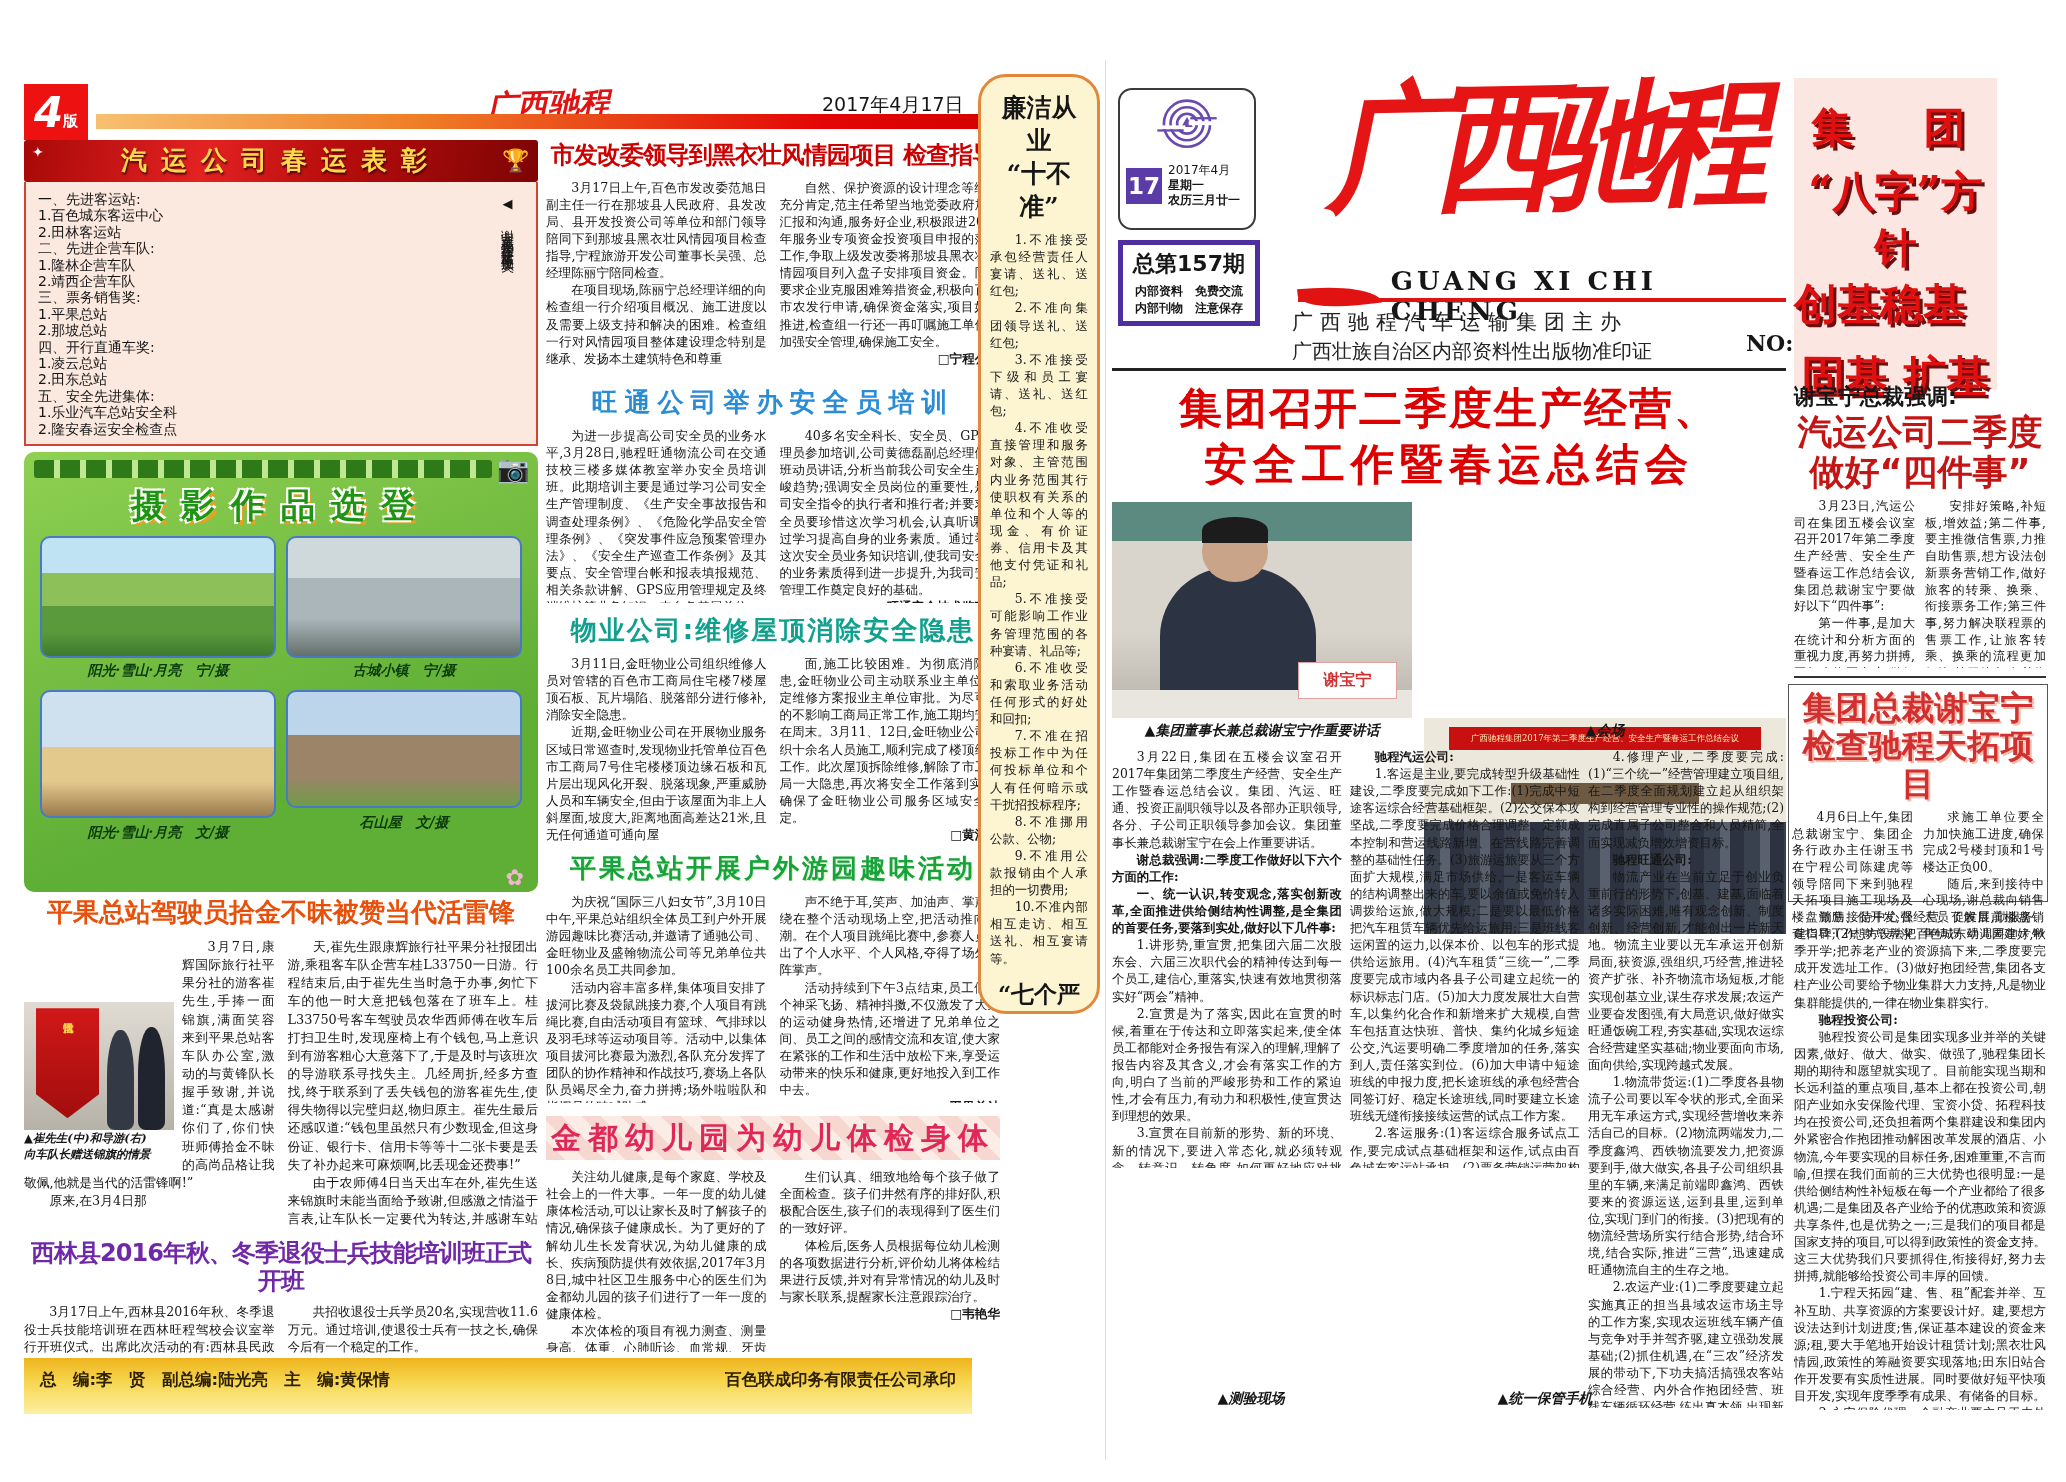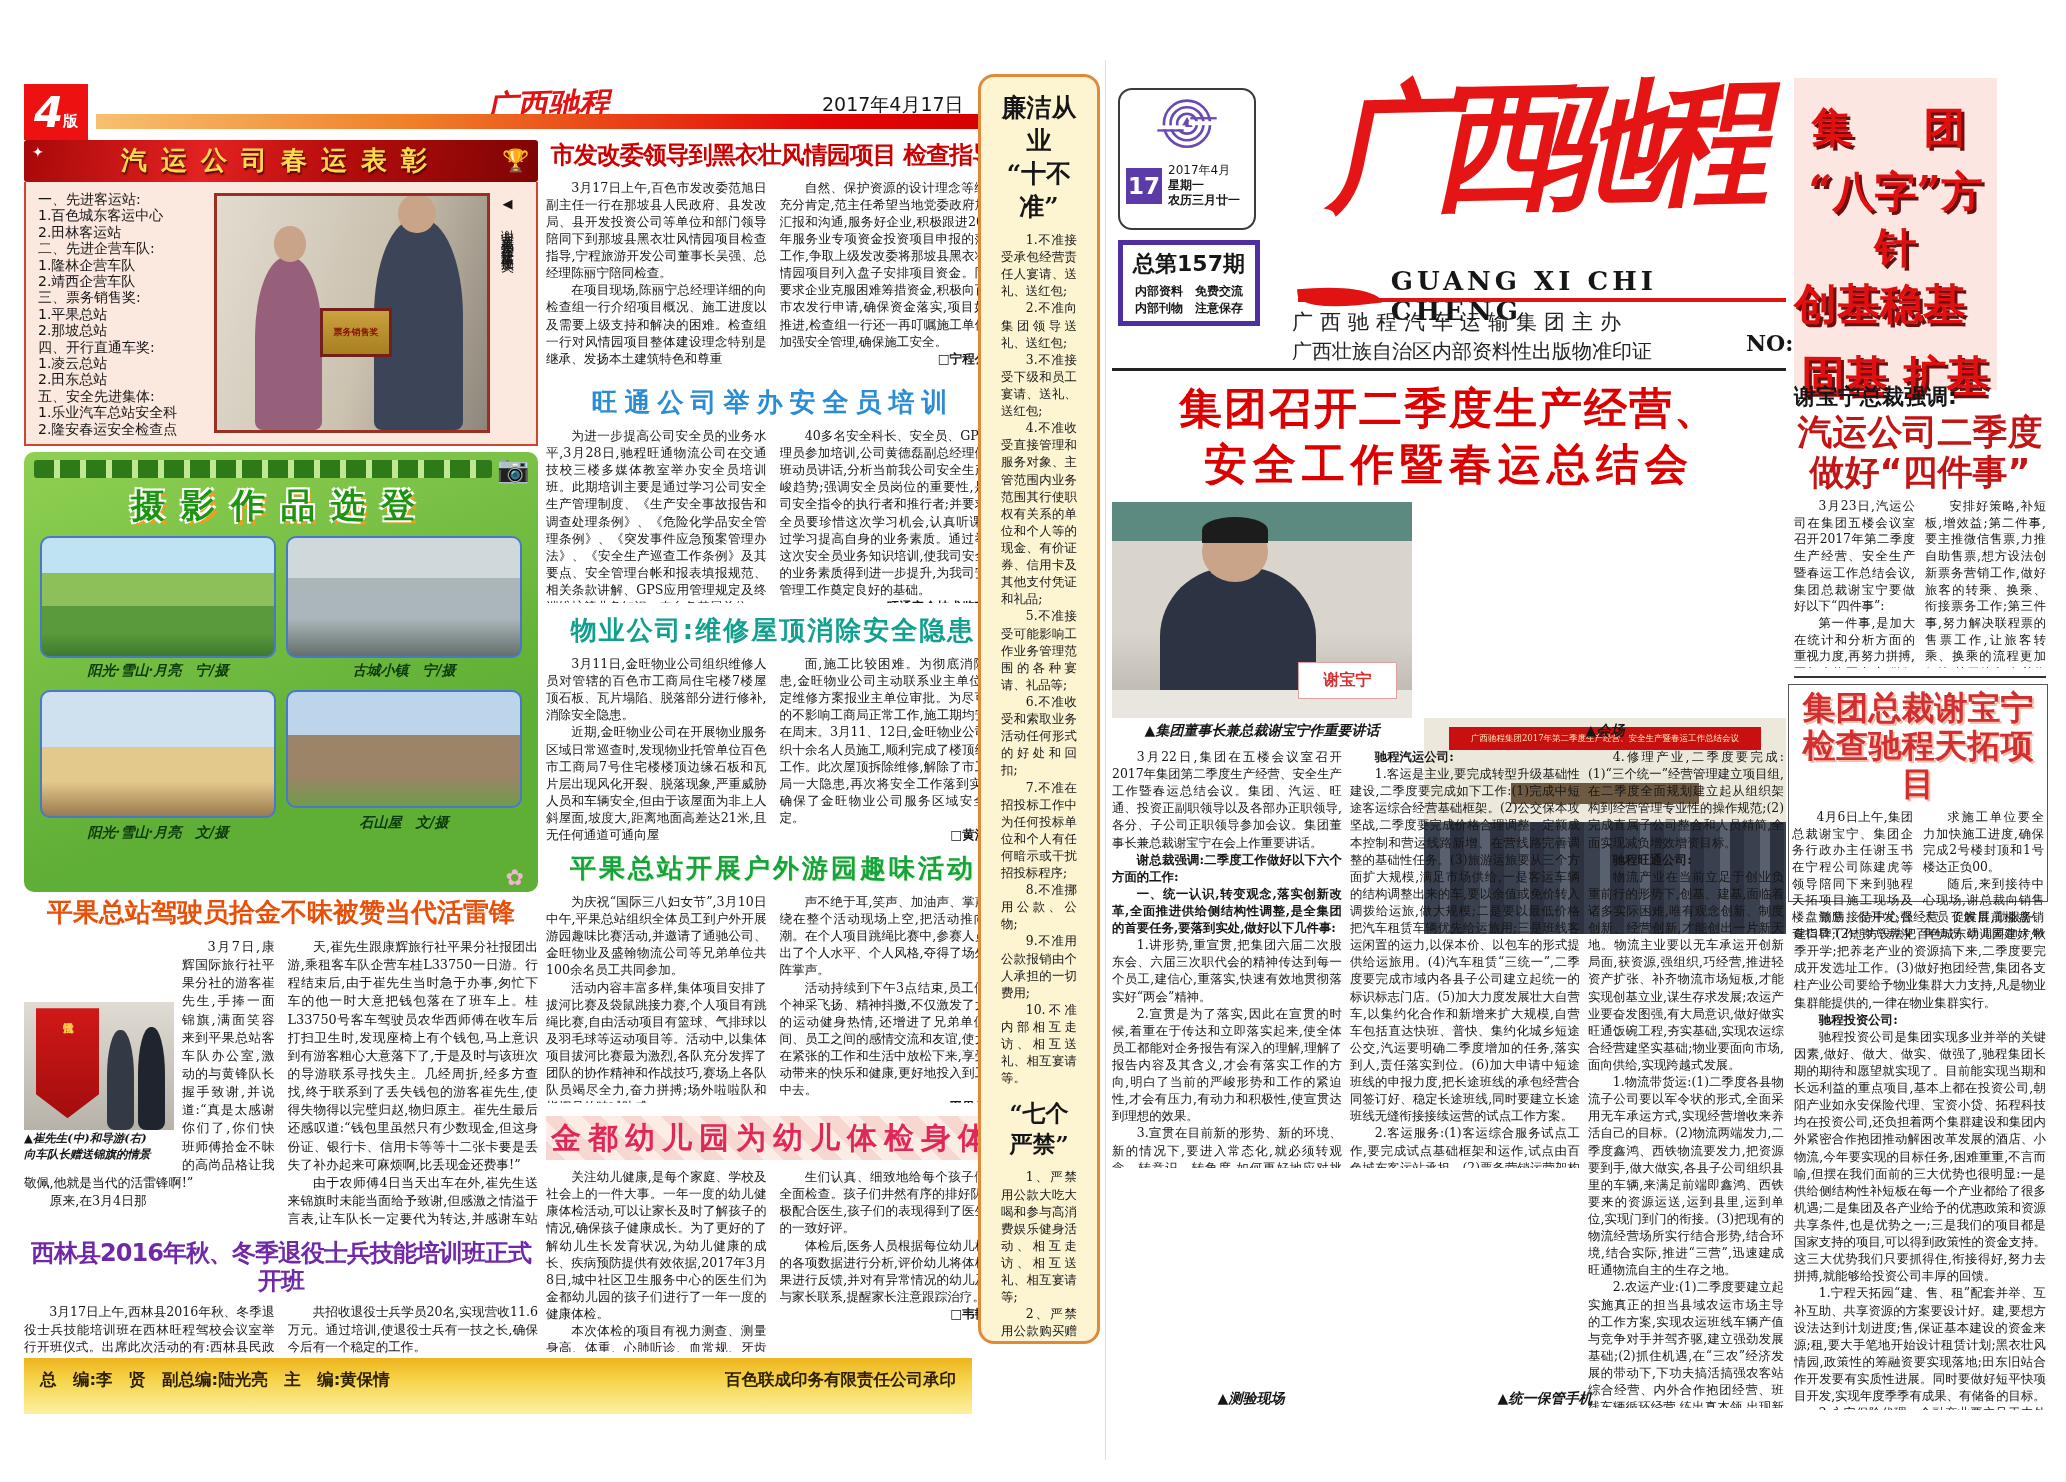--- a/index.html
+++ b/index.html
@@ -59,29 +59,20 @@
           <p class="bh">三、票务销售奖:</p>
           <p>1.平果总站</p>
           <p>2.那坡总站</p>
           <p class="bh">四、开行直通车奖:</p>
           <p>1.凌云总站</p>
           <p>2.田东总站</p>
           <p class="bh">五、安全先进集体:</p>
           <p>1.乐业汽车总站安全科</p>
           <p>2.隆安春运安全检查点</p>
         </div>
-    <div class="ph ph-award" style="position:absolute;left:188px;top:11px;width:276px;height:240px;border:3px solid #9a2f23">
-       <div class="fig" style="left:14%;top:26%;width:25%;height:74%;background:#96607a"></div>
-       <div class="head" style="left:21%;top:13%;width:12%;height:15%"></div>
-       <div class="fig" style="left:58%;top:10%;width:33%;height:90%;background:#3c4558"></div>
-       <div class="head" style="left:67%;top:-1%;width:14%;height:17%"></div>
-       <div style="position:absolute;left:38%;top:48%;width:27%;height:21%;background:linear-gradient(#caa23e,#a87e20);border:3px solid #74201a;display:flex;align-items:center;justify-content:center">
-         <span style="color:#8a1208;font-size:9px;font-weight:bold">票务销售奖</span>
-       </div>
-    </div>
     <div class="vtext" style="position:absolute;left:472px;top:14px;height:238px;font-size:13px;letter-spacing:2px">◀ 谢宝宁总裁为春运工作获奖单位颁奖</div>
   </div>
  </div>
 
  <div class="A" style="left:24px;top:452px;width:514px;height:440px;background:linear-gradient(160deg,#8fd052,#5fae35 70%);border-radius:10px">
    <div style="position:absolute;left:10px;top:8px;width:458px;height:18px;background:repeating-linear-gradient(90deg,#2f7a18 0 20px,#bfe890 20px 26px);border-radius:3px"></div>
    <div style="position:absolute;right:8px;top:2px;font-size:26px">📷</div>
    <div class="hl" style="position:absolute;top:34px;width:100%;font-size:34px;color:#1f9412;letter-spacing:16px;text-shadow:-2px -2px 0 #fff,2px -2px 0 #fff,-2px 2px 0 #fff,3px 3px 0 #e8a020">摄影作品选登</div>
    <div class="ph ph-terrace" style="position:absolute;left:16px;top:84px;width:236px;height:122px;border:2px solid #4a78c8;border-radius:10px"></div>
    <div class="ph ph-town" style="position:absolute;left:262px;top:84px;width:236px;height:122px;border:2px solid #4a78c8;border-radius:10px"></div>
@@ -198,21 +189,21 @@
           <p>本次体检的项目有视力测查、测量身高、体重、心肺听诊、血常规、牙齿检查等。在幼儿园各班老师的配合下,医</p>
         </div>
      <div class="col">
           <p>生们认真、细致地给每个孩子做了全面检查。孩子们井然有序的排好队,积极配合医生,孩子们的表现得到了医生们的一致好评。</p>
           <p>体检后,医务人员根据每位幼儿检测的各项数据进行分析,评价幼儿将体检结果进行反馈,并对有异常情况的幼儿及时与家长联系,提醒家长注意跟踪治疗。</p>
           <p class="by">□韦艳华</p>
         </div>
    </div>
  </div>
 
- <div class="A" style="left:978px;top:74px;width:122px;height:1270px;background:#fdf4d2;border:3px solid #e2883a;border-radius:16px;padding:14px 20px;overflow:hidden">
+ <div class="A" style="left:978px;top:74px;width:122px;height:940px;background:#fdf4d2;border:3px solid #e2883a;border-radius:28px;padding:14px 9px;overflow:hidden">
    <div style="text-align:center;font-size:25px;font-weight:bold">廉洁从业</div>
    <div style="text-align:center;font-size:25px;font-weight:bold;margin-bottom:8px">“十不准”</div>
    <div class="col" style="font-size:12.4px;line-height:1.38">
         <p>1.不准接受承包经营责任人宴请、送礼、送红包;</p>
         <p>2.不准向集团领导送礼、送红包;</p>
         <p>3.不准接受下级和员工宴请、送礼、送红包;</p>
         <p>4.不准收受直接管理和服务对象、主管范围内业务范围其行使职权有关系的单位和个人等的现金、有价证券、信用卡及其他支付凭证和礼品;</p>
         <p>5.不准接受可能影响工作业务管理范围的各种宴请、礼品等;</p>
         <p>6.不准收受和索取业务活动任何形式的好处和回扣;</p>
         <p>7.不准在招投标工作中为任何投标单位和个人有任何暗示或干扰招投标程序;</p>

